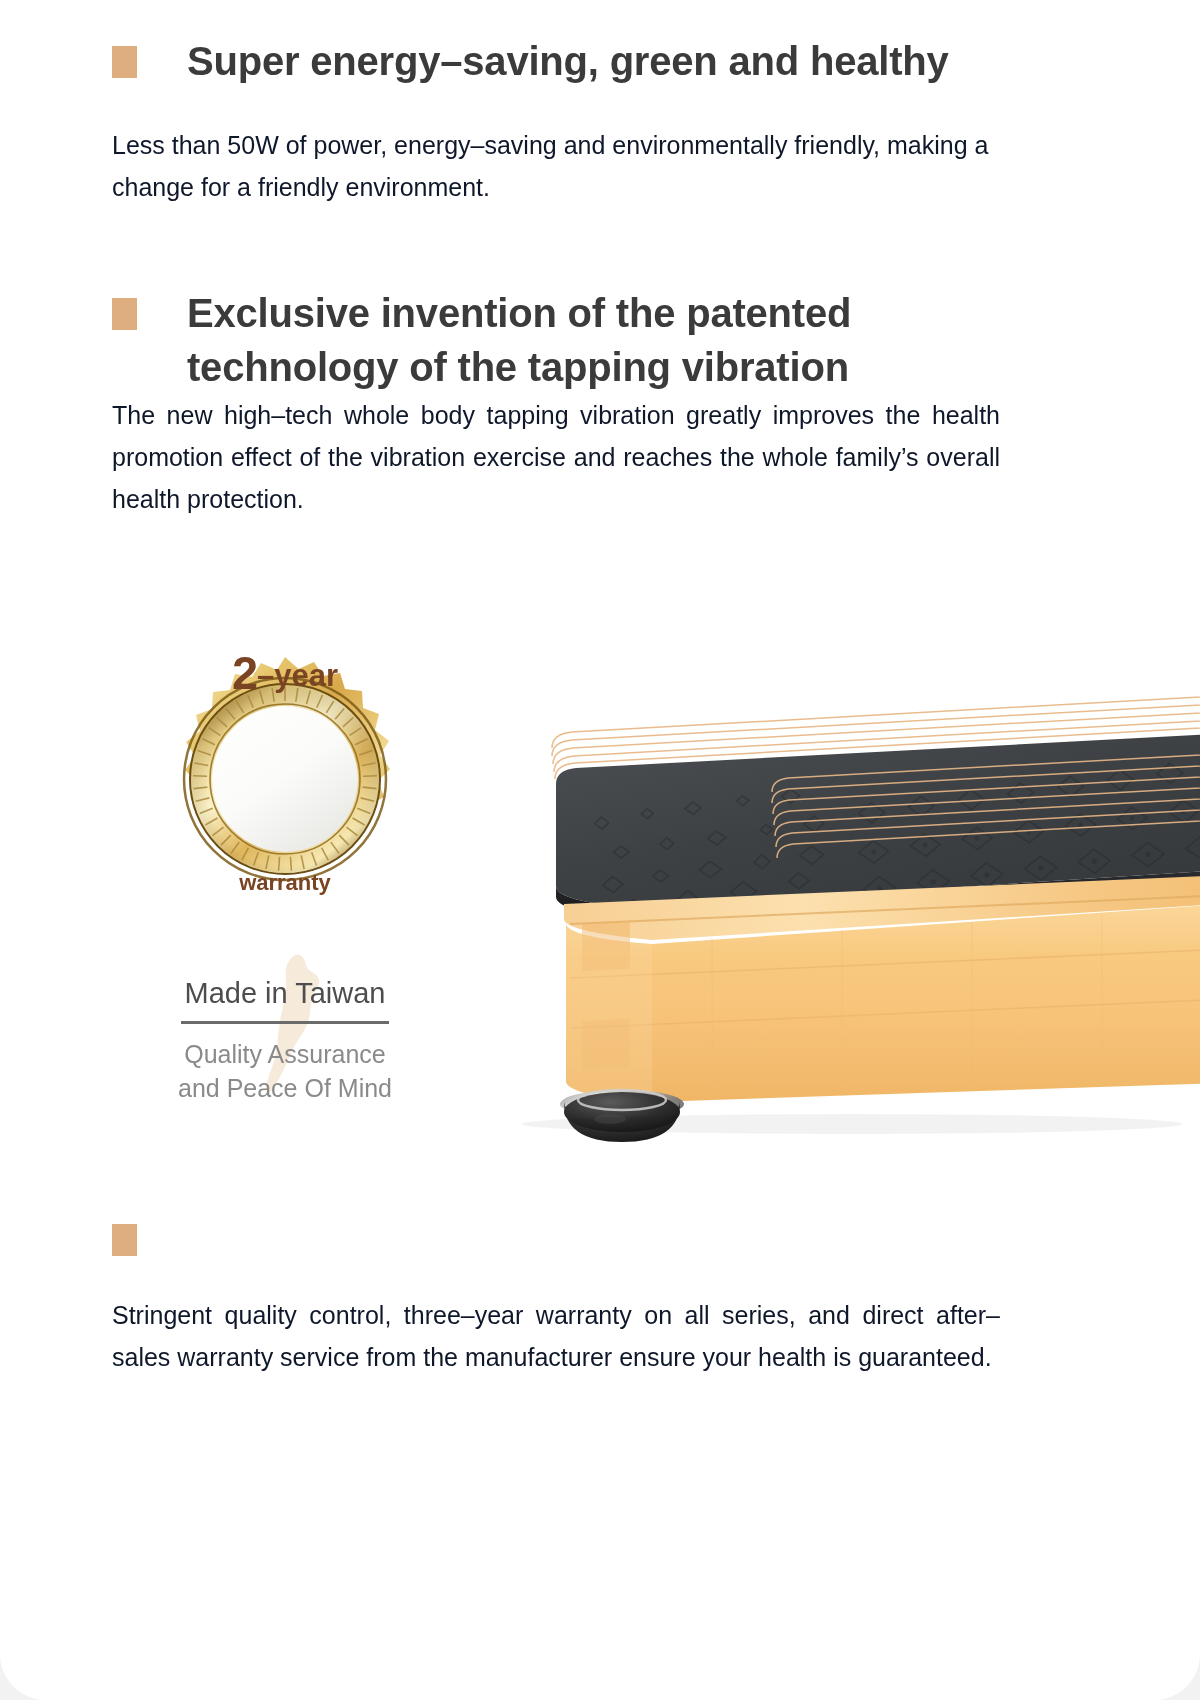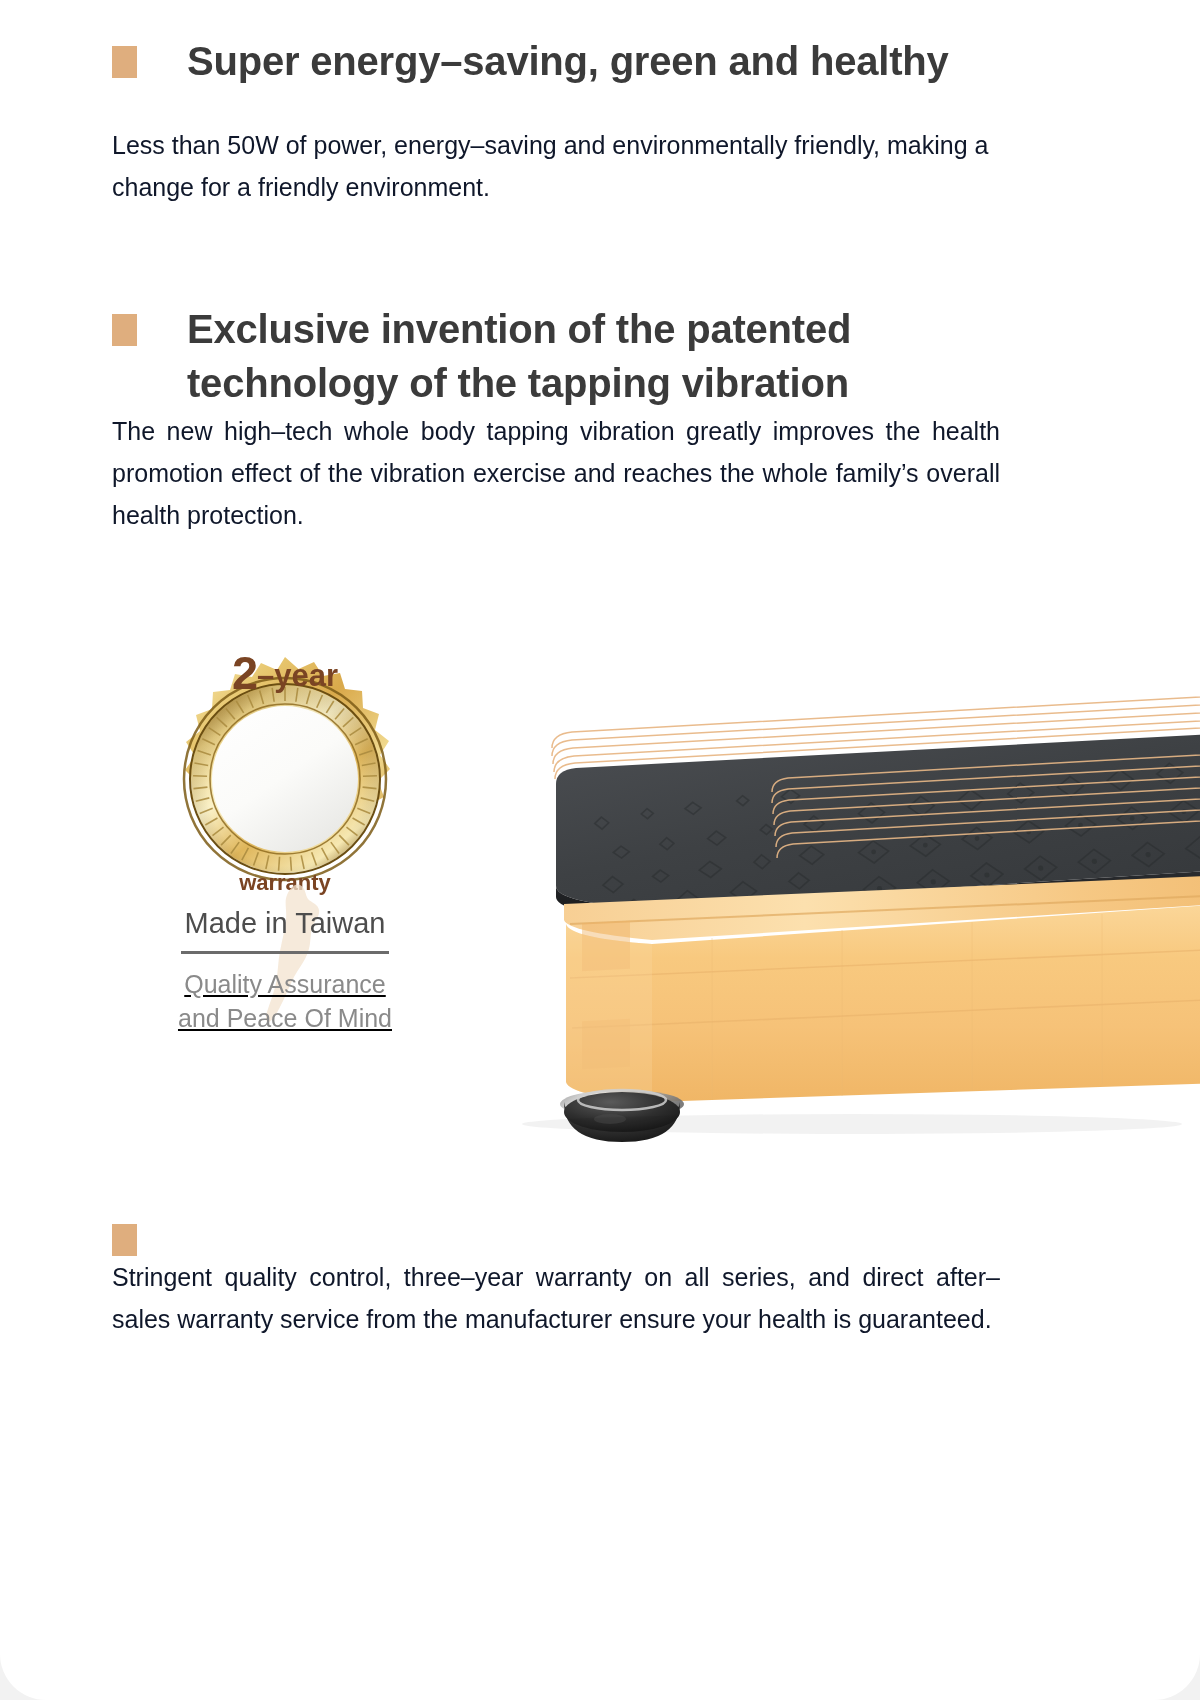--- a/index.html
+++ b/index.html
@@ -53,26 +53,26 @@
     text-align: justify;
     font-weight: 400;
   }
   .body-text.left { text-align: left; }
 
   
   #sec1 { left: 112px; top: 34px; width: 900px; }
   #sec1 .body-text { margin-top: 36px; width: 895px; }
 
   
-  #sec2 { left: 112px; top: 302px; width: 900px; }
+  #sec2 { left: 112px; top: 286px; width: 900px; }
   #sec2 .body-text { width: 888px; }
 
   
   #sec3 { left: 112px; top: 1212px; width: 900px; }
-  #sec3 .body-text { width: 888px; }
+  #sec3 .body-text { margin-top: 38px; width: 888px; }
 
   
   #badge-block {
     position: absolute;
     left: 150px;
     top: 655px;
     width: 270px;
     text-align: center;
   }
 
@@ -111,22 +111,22 @@
     color: #7a4423;
     font-size: 22px;
     line-height: 40px;
     font-weight: 700;
     margin-top: 2px;
   }
 
   
   #taiwan-block {
     position: relative;
+    margin-top: 70px;
     width: 270px;
-    text-decoration: underline;
   }
   #taiwan-silhouette {
     position: absolute;
     left: 106px;
     top: -20px;
     width: 66px;
     height: 140px;
     opacity: 0.75;
   }
   .made-in {

